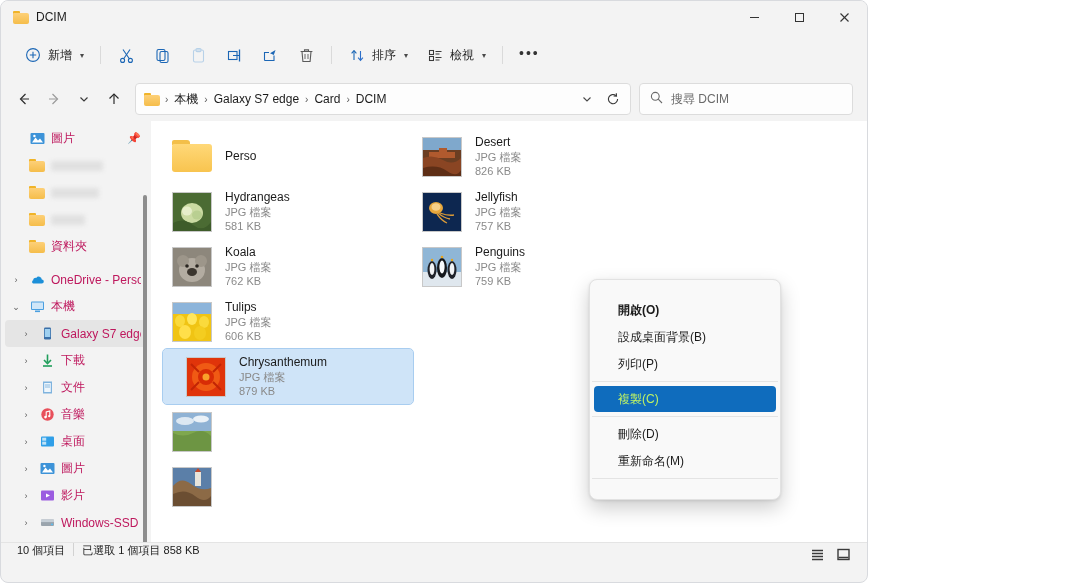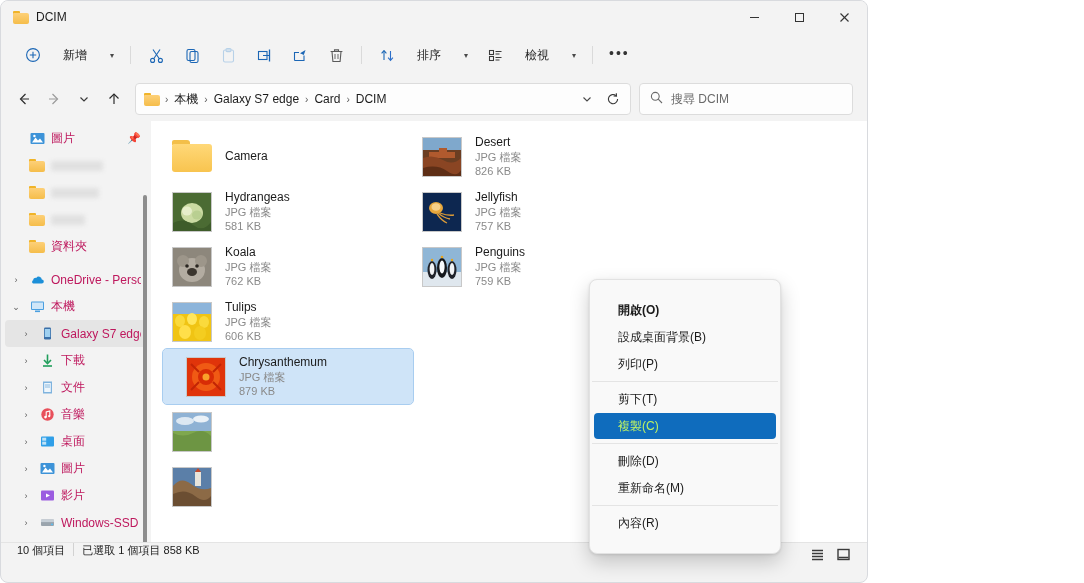--- a/index.html
+++ b/index.html
@@ -47,21 +47,21 @@
   .win-btn svg { display:block; }
 
   
   #commandbar {
     height: 44px;
     display:flex; align-items:center;
     padding: 0 14px;
     gap: 0px;
   }
   .cmd-item {
-    height: 32px; display:flex; align-items:center; gap:21px;
+    height: 32px; display:flex; align-items:center; gap:6px;
     padding: 0 9px; border-radius: 4px; cursor: default;
     font-size: 12px; color:#1b1b1b; white-space: nowrap;
   }
   .cmd-item.disabled { opacity: .4; }
   .cmd-sep { width:1px; height:18px; background:#dadada; margin: 0 7px; }
   .chev { font-size: 8px; color:#4a4a4a; margin-left:2px; }
   .cmd-icon { width:18px; height:18px; display:flex; align-items:center; justify-content:center; }
   .cmd-icon svg { display:block; }
   .dots { letter-spacing:2px; font-size:14px; line-height: 10px; color:#333; padding-bottom:4px;}
 
@@ -566,21 +566,21 @@
     </div>
 
     <div id="filearea">
       <div class="grid">
 
         <div class="tile">
           <div class="thumb">
             <div class="folder-big"></div>
           </div>
           <div class="meta">
-            <span class="fname">Camera</span>
+            <span class="fname">Perso</span>
           </div>
         </div>
 
         <div class="tile">
           <div class="thumb">
             <div class="thumb-box">
               <svg width="38" height="38" viewBox="0 0 38 38">
                 <rect width="38" height="38" fill="#4b6b33"></rect>
                 <ellipse cx="19" cy="20" rx="11" ry="10" fill="#cbdba3"></ellipse>
                 <ellipse cx="14" cy="18" rx="5" ry="4.5" fill="#e6eecb"></ellipse>
@@ -757,27 +757,25 @@
           </div>
         </div>
 
       </div>
 
       <div id="ctxmenu">
         <div class="mi bold">開啟(O)</div>
         <div class="mi">設成桌面背景(B)</div>
         <div class="mi">列印(P)</div>
         <div class="msep"></div>
-        <div class="mi">剪下(T)</div>
         <div class="mi hl">複製(C)</div>
         <div class="msep"></div>
         <div class="mi">刪除(D)</div>
         <div class="mi">重新命名(M)</div>
         <div class="msep"></div>
-        <div class="mi">內容(R)</div>
       </div>
     </div>
   </div>
 
   <div id="statusbar">
     <span class="status-text">10 個項目</span>
     <span class="status-sep"></span>
     <span class="status-text">已選取 1 個項目  858 KB</span>
     <div class="status-right">
       <div class="vbtn">

